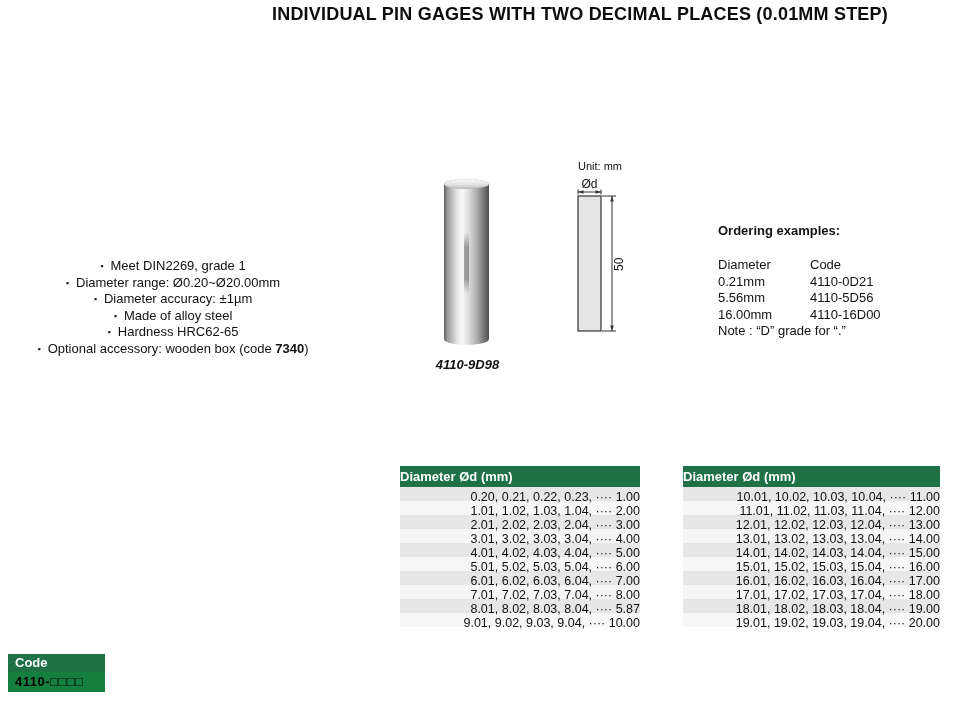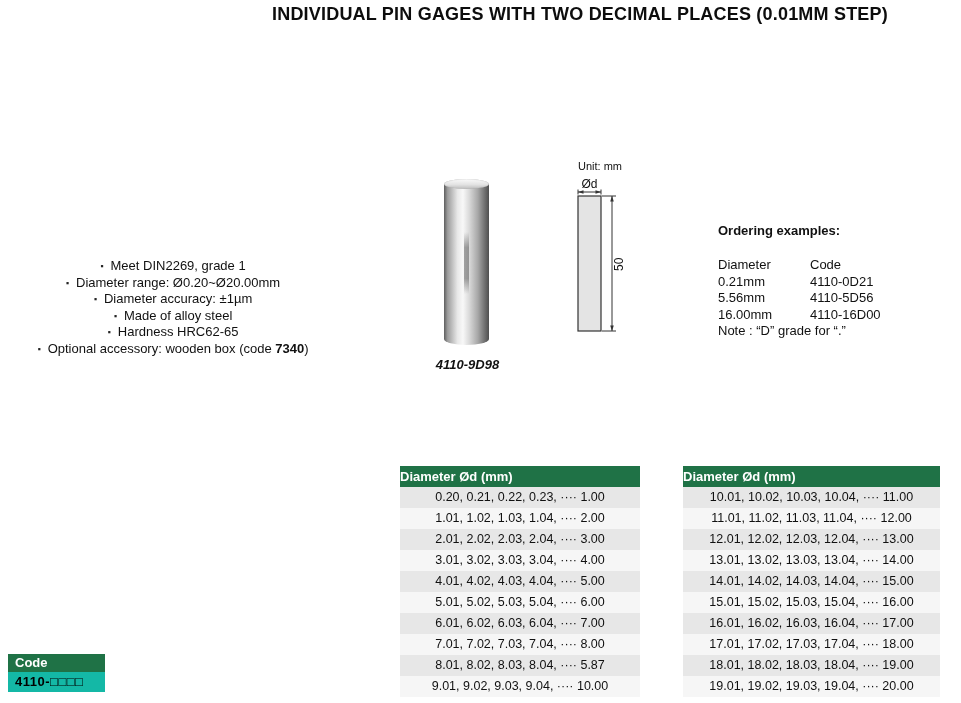--- a/index.html
+++ b/index.html
@@ -60,32 +60,32 @@
   .ordering-note { line-height:16.5px; }
 
   
   .dia-table { position:absolute; font-size:12.5px; }
   .t1 { left:400px; top:466px; width:240px; }
   .t2 { left:683px; top:466px; width:257px; }
   .dia-header {
     background:var(--green); color:#fff; font-weight:bold; font-size:13px;
     height:21px; line-height:21px; box-sizing:border-box;
   }
-  .dia-row { height:21px; line-height:21px; text-align:center; white-space:nowrap; }
+  .dia-row { height:14px; line-height:21px; text-align:right; white-space:nowrap; }
   .dia-row.odd  { background:var(--row-odd); }
   .dia-row.even { background:var(--row-even); }
 
   
   .code-box { position:absolute; left:8px; top:654px; width:97px; font-size:13px; }
   .code-header {
     background:var(--green); color:#fff; font-weight:bold;
     height:18px; line-height:18px; padding-left:7px;
   }
   .code-value {
-    background:#14b8a6; color:#000; font-weight:bold;
+    background:#15803d; color:#000; font-weight:bold;
     height:20px; line-height:20px; padding-left:7px; letter-spacing:0.5px;
   }
 </style>
 </head>
 <body>
 
 <div class="page" style="--green: #1f7246; --row-odd: #e7e7e7; --row-even: #f6f6f6;">
 
   <h1 class="title">INDIVIDUAL PIN GAGES WITH TWO DECIMAL PLACES (0.01MM STEP)</h1>
 

